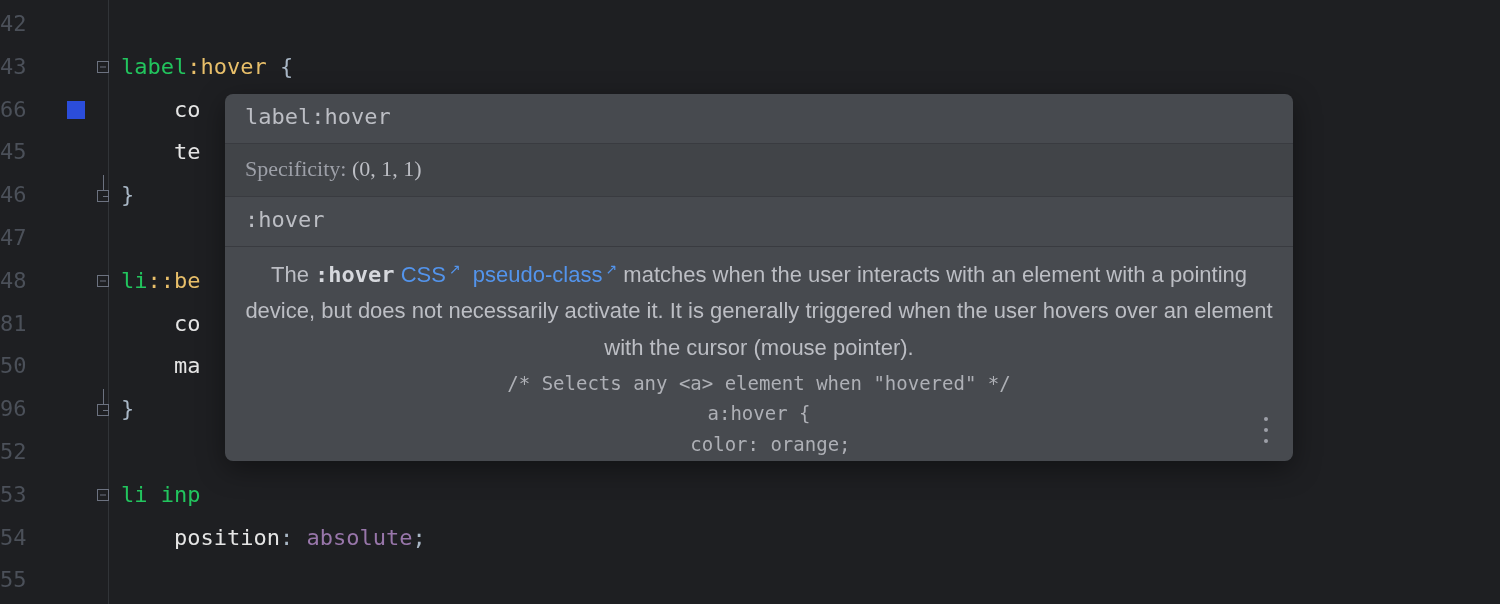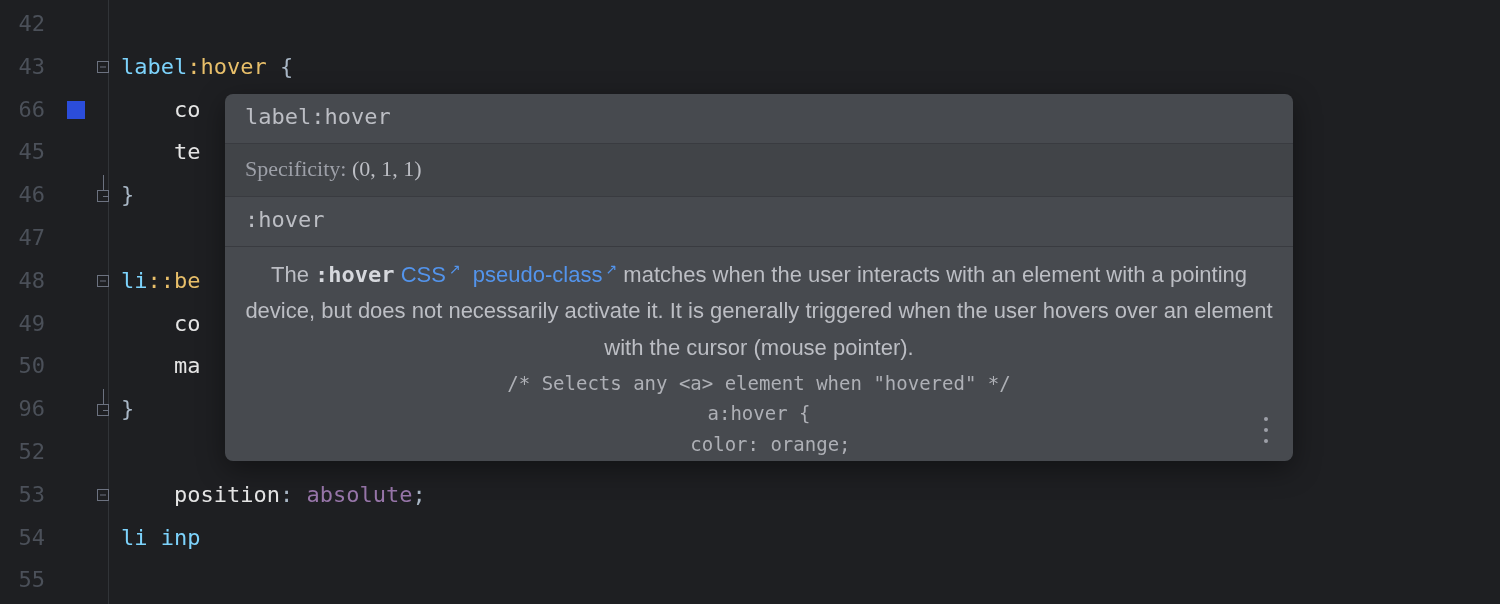--- a/index.html
+++ b/index.html
@@ -17,21 +17,21 @@
     height: 100%;
   }
   .gutter {
     background: #1e1f22;
     width: 55px;
     padding-top: 3px;
   }
   .gutter-line {
     height: 42.8px;
     line-height: 42.8px;
-    text-align: right;
+    text-align: left;
     padding-right: 10px;
     color: #4b5059;
     user-select: none;
   }
   .fold-strip {
     width: 54px;
     position: relative;
     background: #1e1f22;
     border-right: 1px solid #313438;
   }
@@ -74,21 +74,21 @@
     position: relative;
     flex: 1;
     padding-top: 3px;
     background: #1e1f22;
   }
   .code-line {
     height: 42.8px; line-height: 42.8px;
     white-space: pre;
     padding-left: 12px;
   }
-  .tok-tag     { color: #7dd3fc; }
+  .tok-tag     { color: #22c55e; }
   .tok-pseudo  { color: #e8bf6a; }
   .tok-punc    { color: #a9b7c6; }
   .tok-prop    { color: #e5e5e5; }
   .tok-val     { color: #9876aa; }
   .tok-num     { color: #6897bb; }
 
   
   .popup {
     position: absolute;
     left: 225px; top: 94px;
@@ -167,21 +167,21 @@
 <div class="editor">
 
   <div class="gutter" id="gutter">
       <div class="gutter-line">42</div>
       <div class="gutter-line">43</div>
       <div class="gutter-line">66</div>
       <div class="gutter-line">45</div>
       <div class="gutter-line">46</div>
       <div class="gutter-line">47</div>
       <div class="gutter-line">48</div>
-      <div class="gutter-line">49</div>
+      <div class="gutter-line">81</div>
       <div class="gutter-line">50</div>
       <div class="gutter-line">96</div>
       <div class="gutter-line">52</div>
       <div class="gutter-line">53</div>
       <div class="gutter-line">54</div>
       <div class="gutter-line">55</div>
     </div>
 
   <div class="fold-strip" id="foldstrip">
       <div class="fold-handle minus" style="top: 61.2px;"></div>
@@ -197,22 +197,22 @@
       <div class="code-line"><span class="tok-tag">label</span><span class="tok-pseudo">:hover</span><span class="tok-punc"> {</span></div>
       <div class="code-line"><span class="tok-prop">    co</span></div>
       <div class="code-line"><span class="tok-prop">    te</span></div>
       <div class="code-line"><span class="tok-punc">}</span></div>
       <div class="code-line"></div>
       <div class="code-line"><span class="tok-tag">li</span><span class="tok-pseudo">::be</span></div>
       <div class="code-line"><span class="tok-prop">    co</span></div>
       <div class="code-line"><span class="tok-prop">    ma</span></div>
       <div class="code-line"><span class="tok-punc">}</span></div>
       <div class="code-line"></div>
+      <div class="code-line"><span class="tok-tag">li</span><span class="tok-tag"> inp</span></div>
       <div class="code-line"><span class="tok-prop">    position</span><span class="tok-punc">: </span><span class="tok-val">absolute</span><span class="tok-punc">;</span></div>
-      <div class="code-line"><span class="tok-tag">li</span><span class="tok-tag"> inp</span></div>
     </div>
 
   <div class="popup">
     <div class="popup-section">
       <span class="mono">label:hover</span>
     </div>
     <div class="popup-section spec">
       <span>Specificity: </span><span class="specval">(0, 1, 1)</span>
     </div>
     <div class="popup-section">

